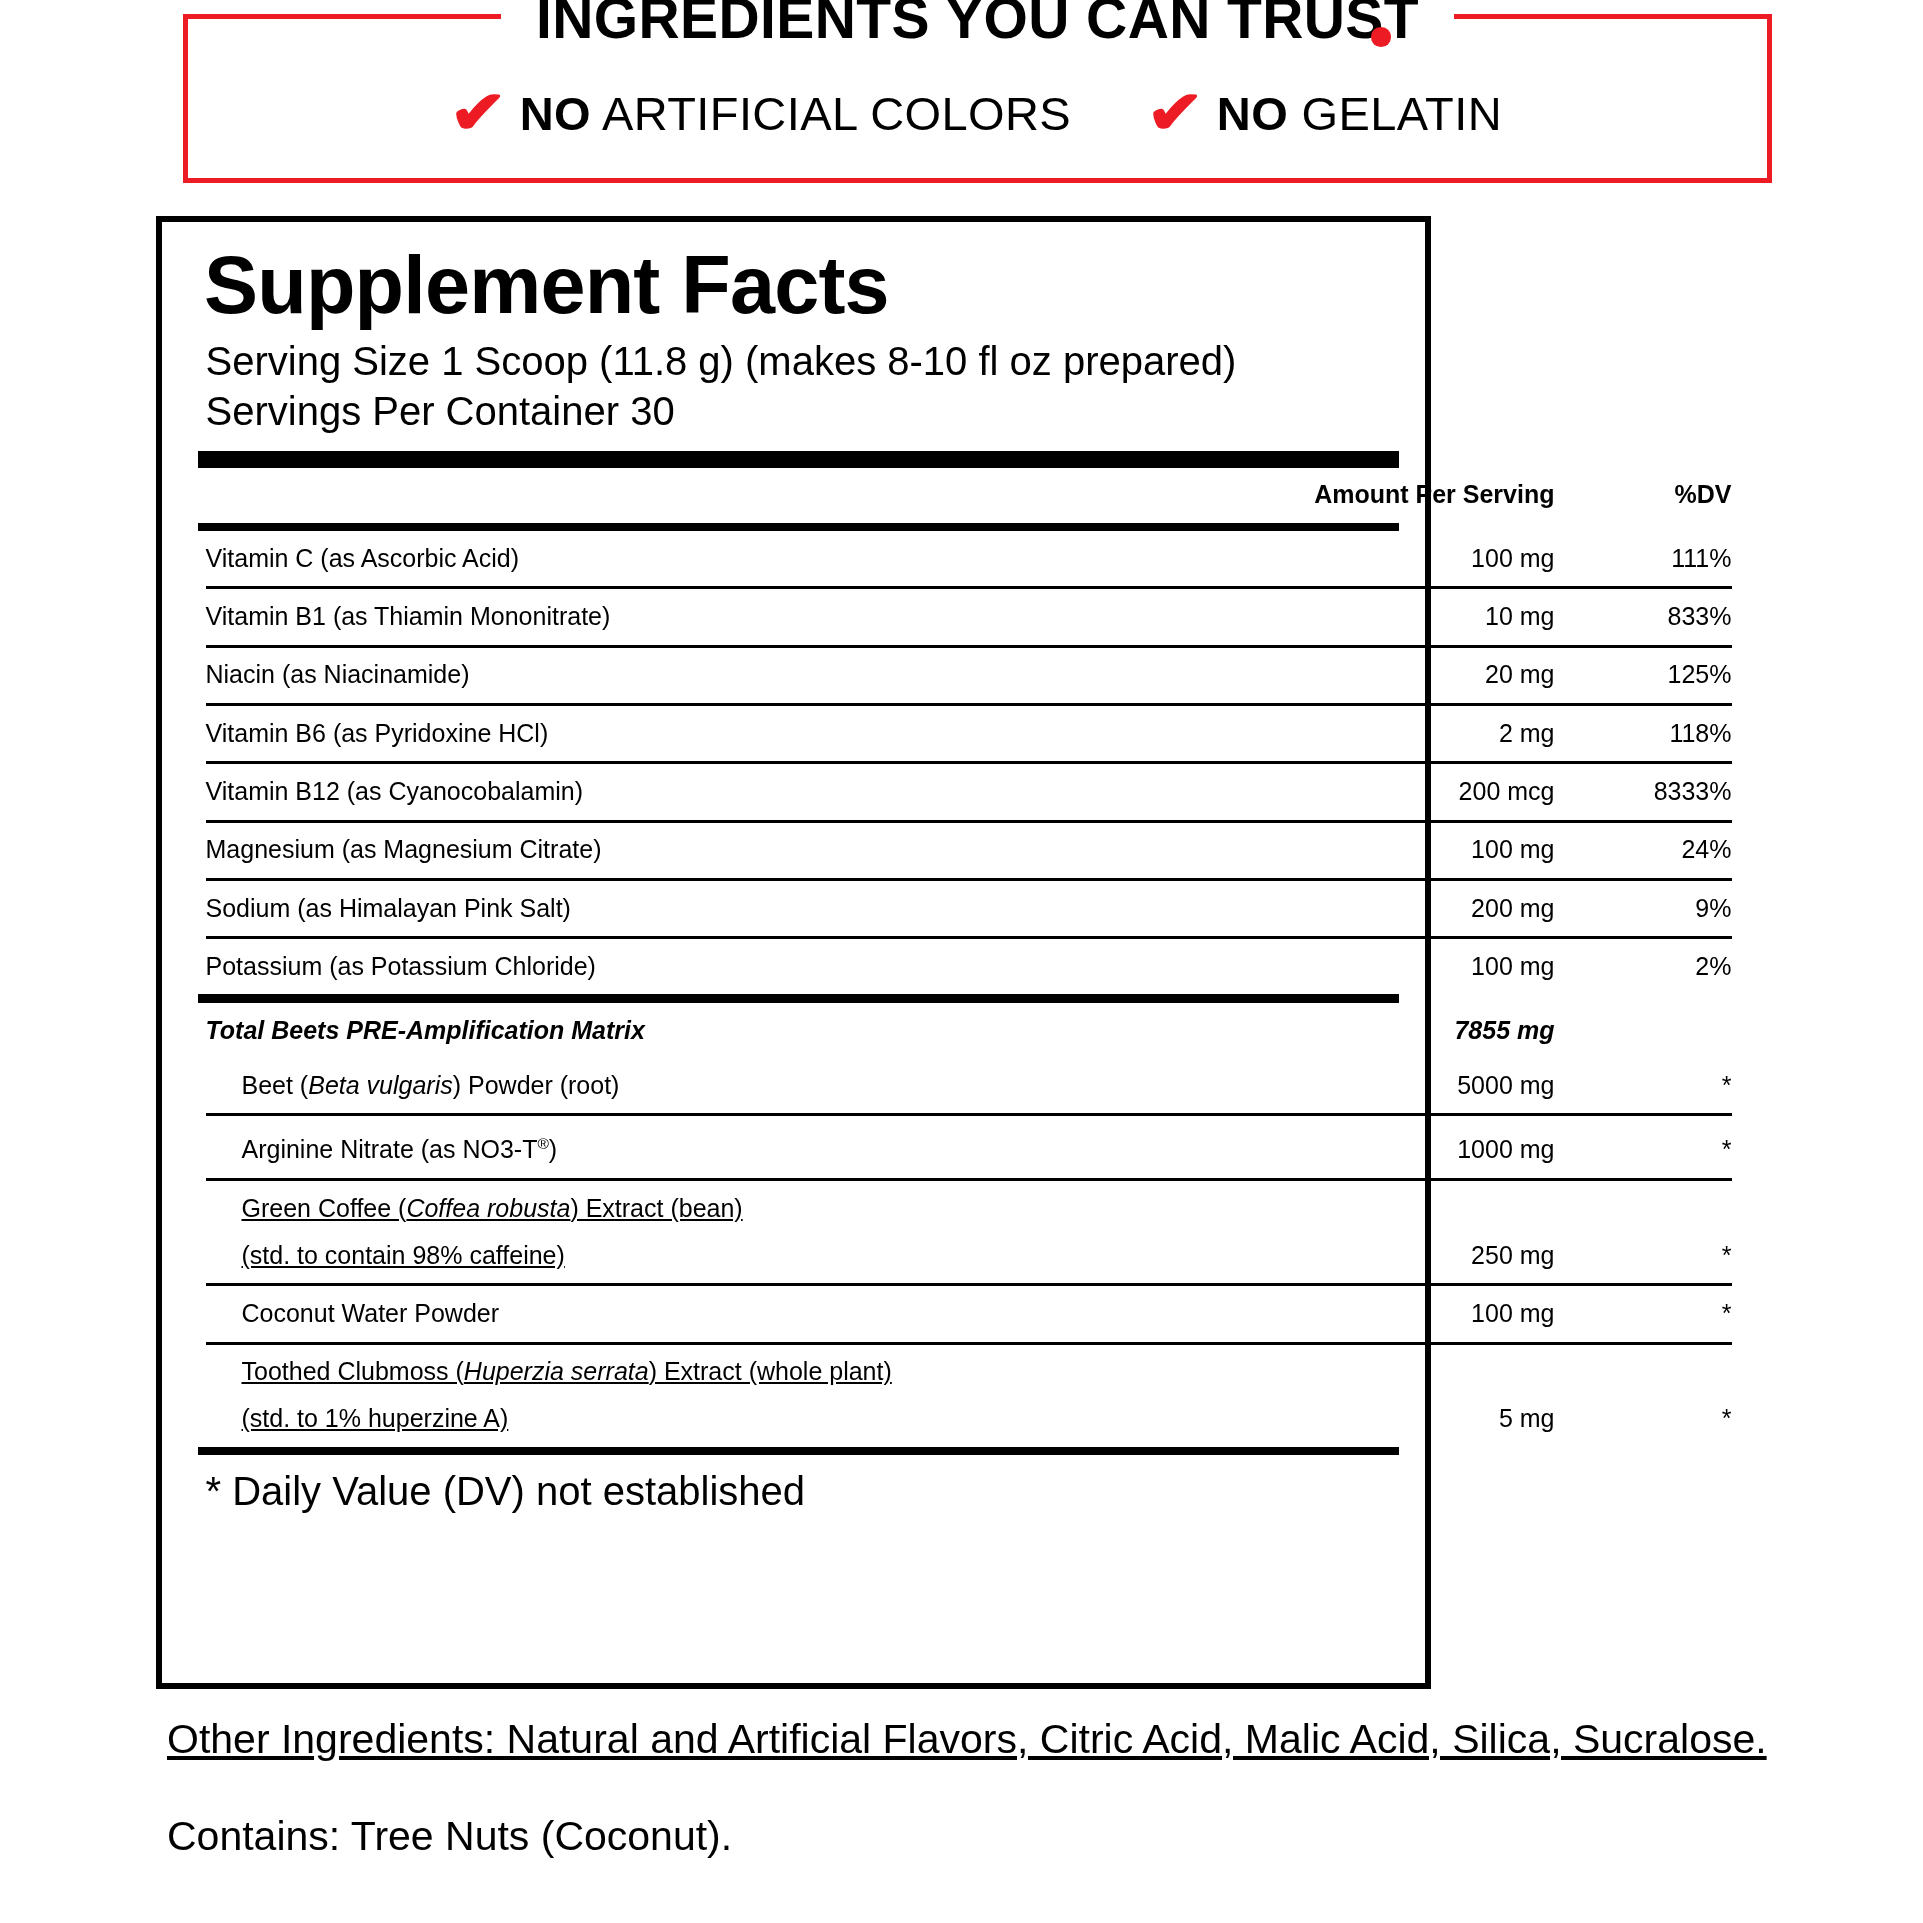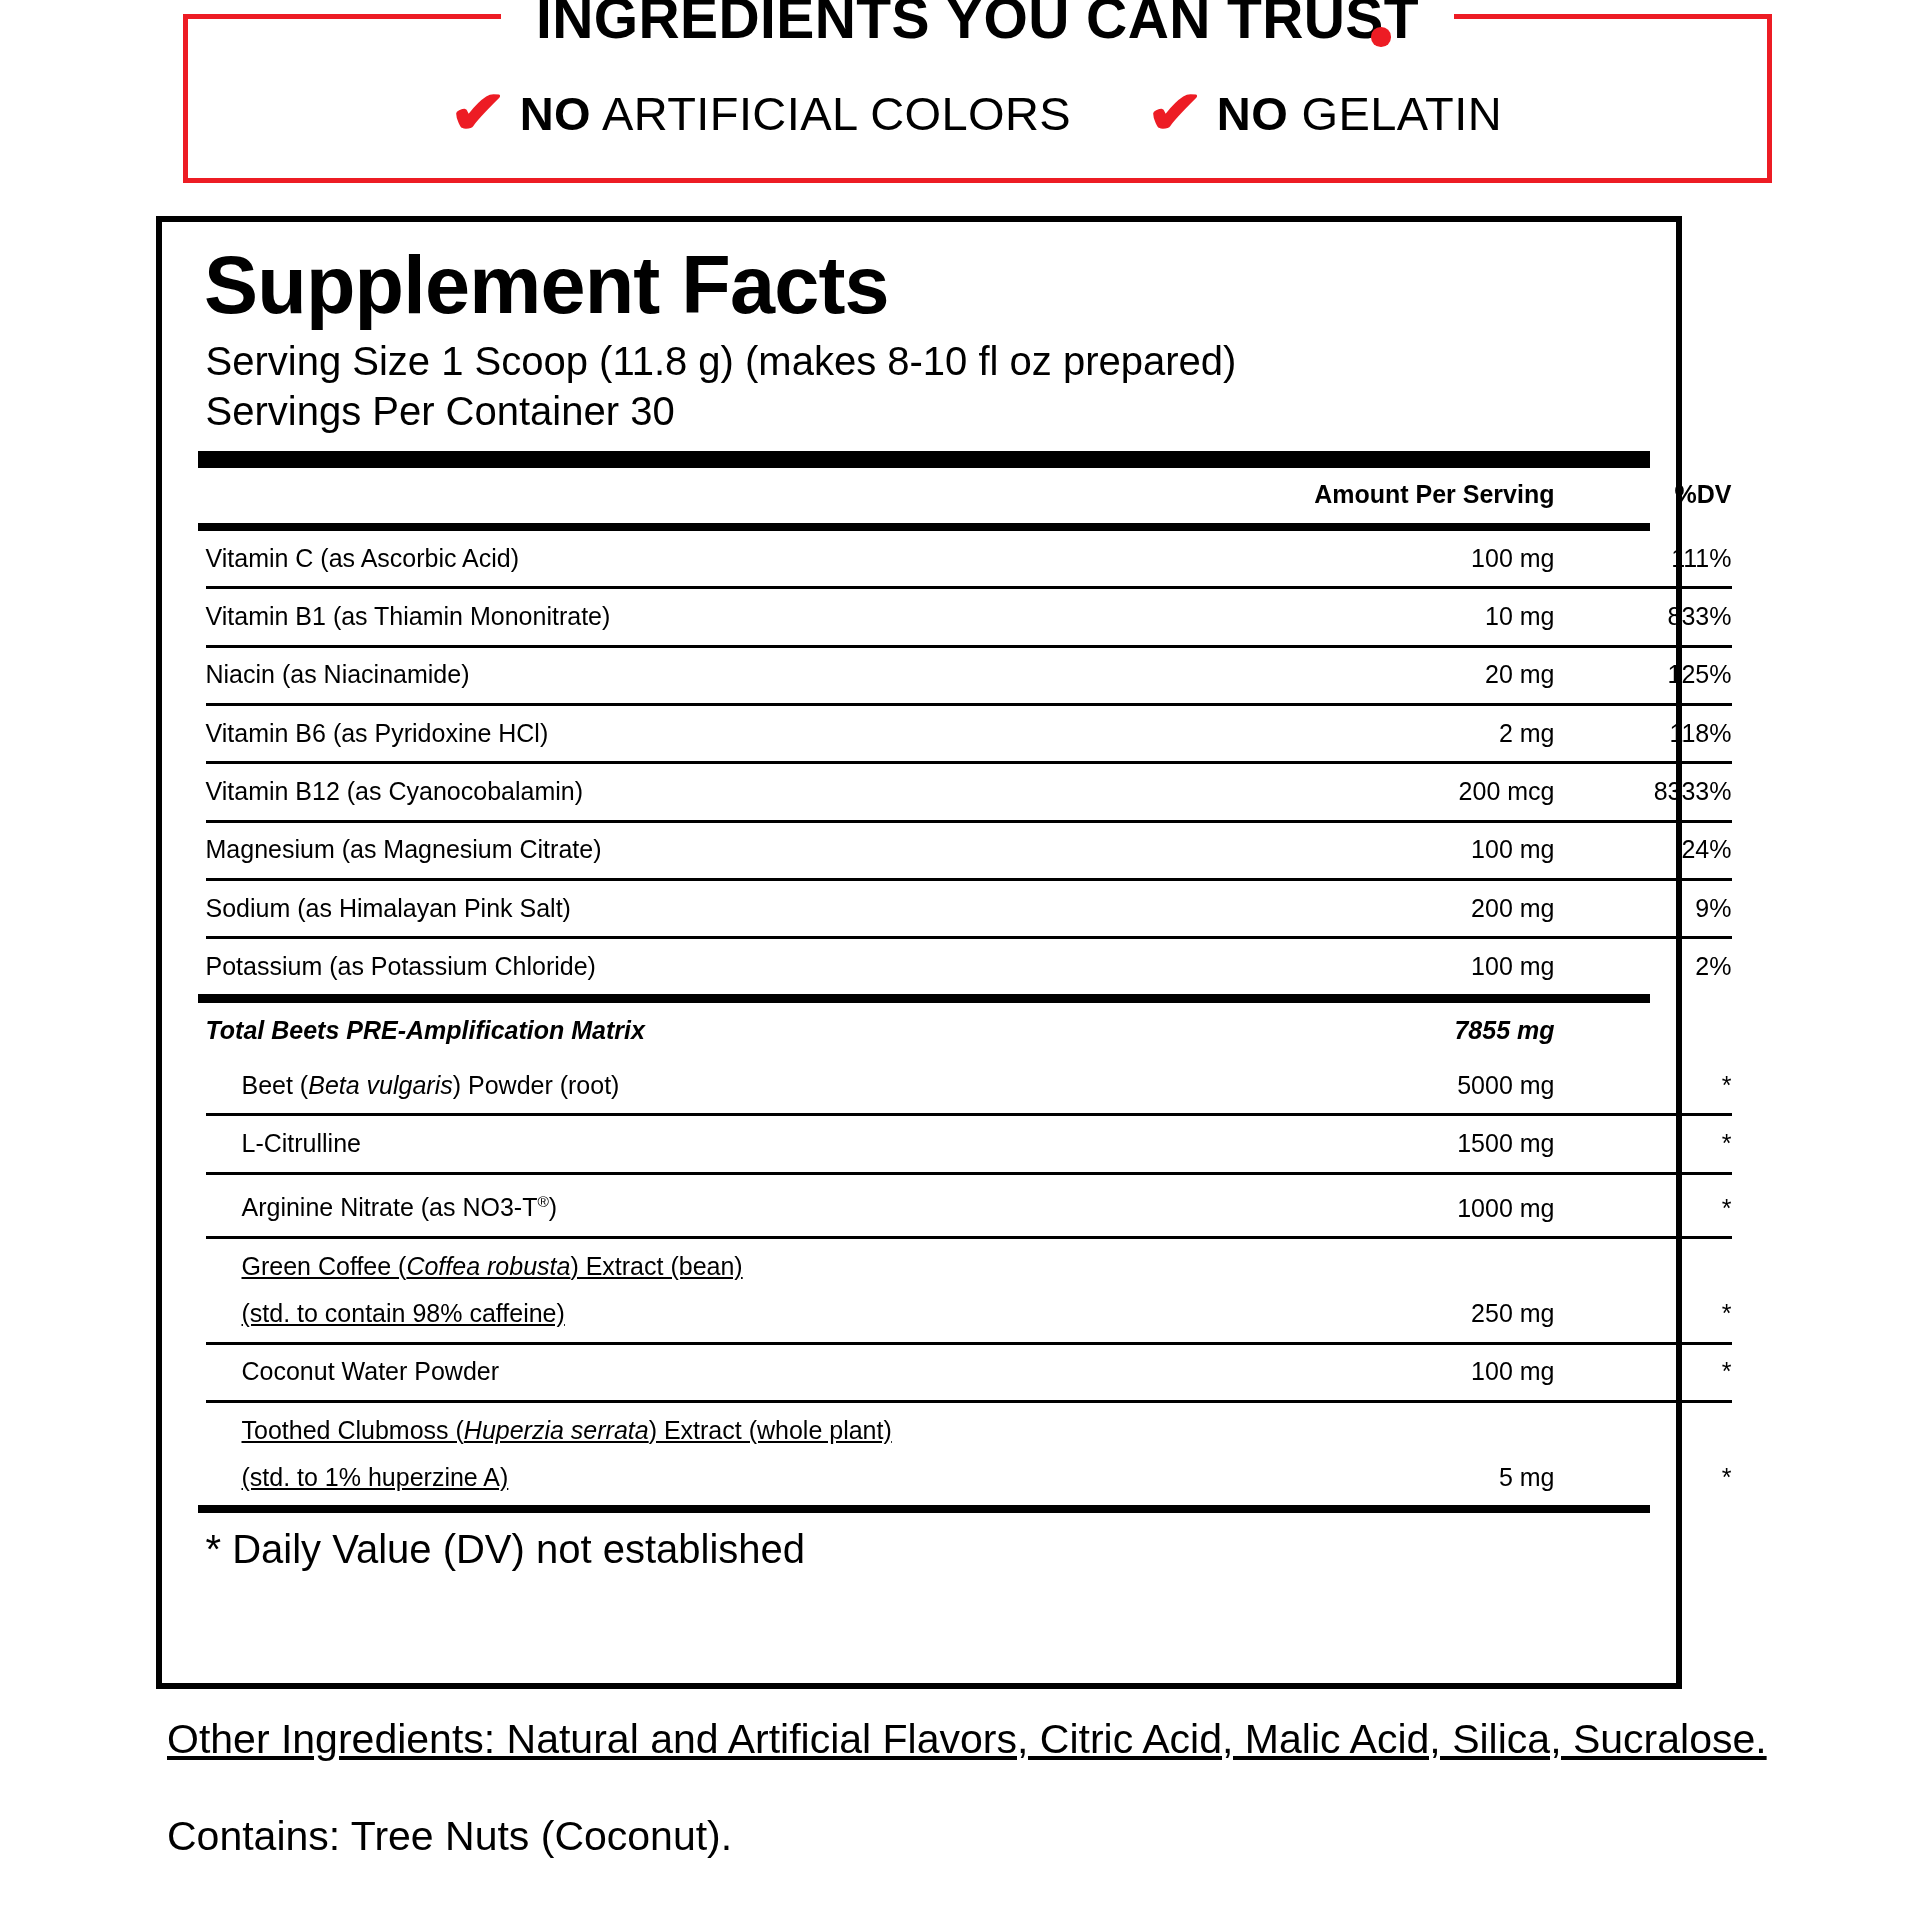--- a/index.html
+++ b/index.html
@@ -90,21 +90,21 @@
     line-height: 53px;
     letter-spacing: 0.4px;
   }
   .claim-text b { font-weight: bold; }
 
   
   .facts-panel {
     position: absolute;
     left: 156px;
     top: 216px;
-    width: 1526px;
+    width: 1275px;
     height: 1473px;
     border: 6.8px solid #000000;
     box-sizing: border-box;
     background: #ffffff;
   }
   .facts-inner {
     position: absolute;
     left: 36px;
     top: 16.5px;
     right: 25.6px;
@@ -304,25 +304,20 @@
             <td class="c-name">Total Beets PRE-Amplification Matrix</td>
             <td class="c-amt">7855 mg</td>
             <td class="c-dv"></td>
           </tr>
           <tr class="sub">
             <td class="c-name">Beet (<em>Beta vulgaris</em>) Powder (root)</td>
             <td class="c-amt">5000 mg</td>
             <td class="c-dv">*</td>
           </tr>
           <tr class="sub">
-            <td class="c-name">L-Citrulline</td>
-            <td class="c-amt">1500 mg</td>
-            <td class="c-dv">*</td>
-          </tr>
-          <tr class="sub">
             <td class="c-name">Arginine Nitrate (as NO3-T<sup>®</sup>)</td>
             <td class="c-amt">1000 mg</td>
             <td class="c-dv">*</td>
           </tr>
           <tr class="sub">
             <td class="c-name two-line">Green Coffee (<em>Coffea robusta</em>) Extract (bean)<br>(std. to contain 98% caffeine)</td>
             <td class="c-amt">250 mg</td>
             <td class="c-dv">*</td>
           </tr>
           <tr class="sub">

